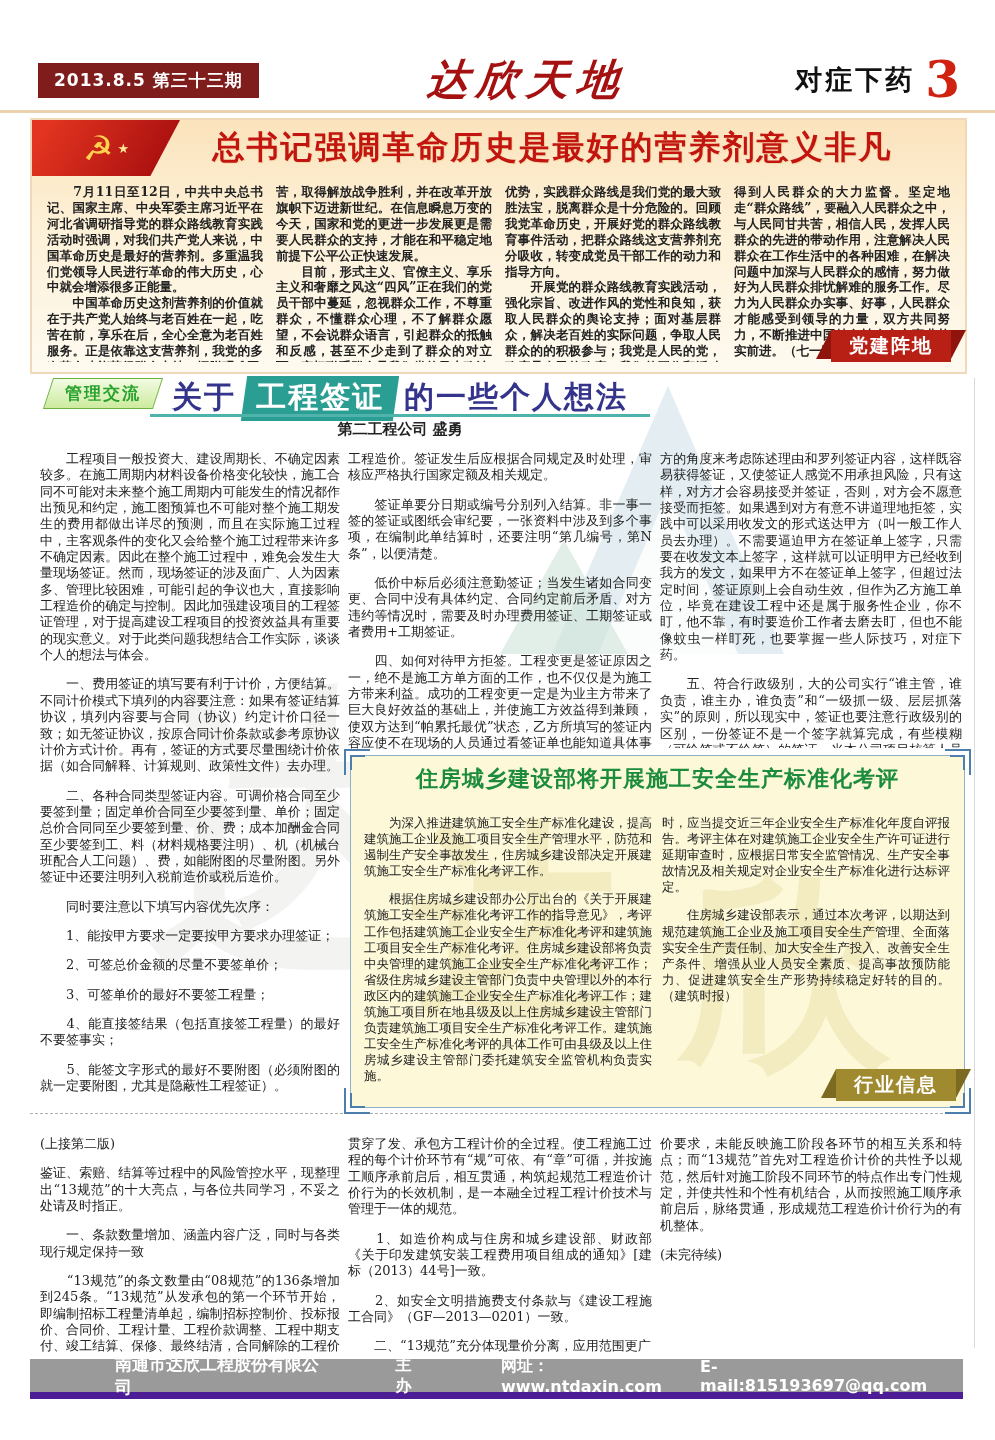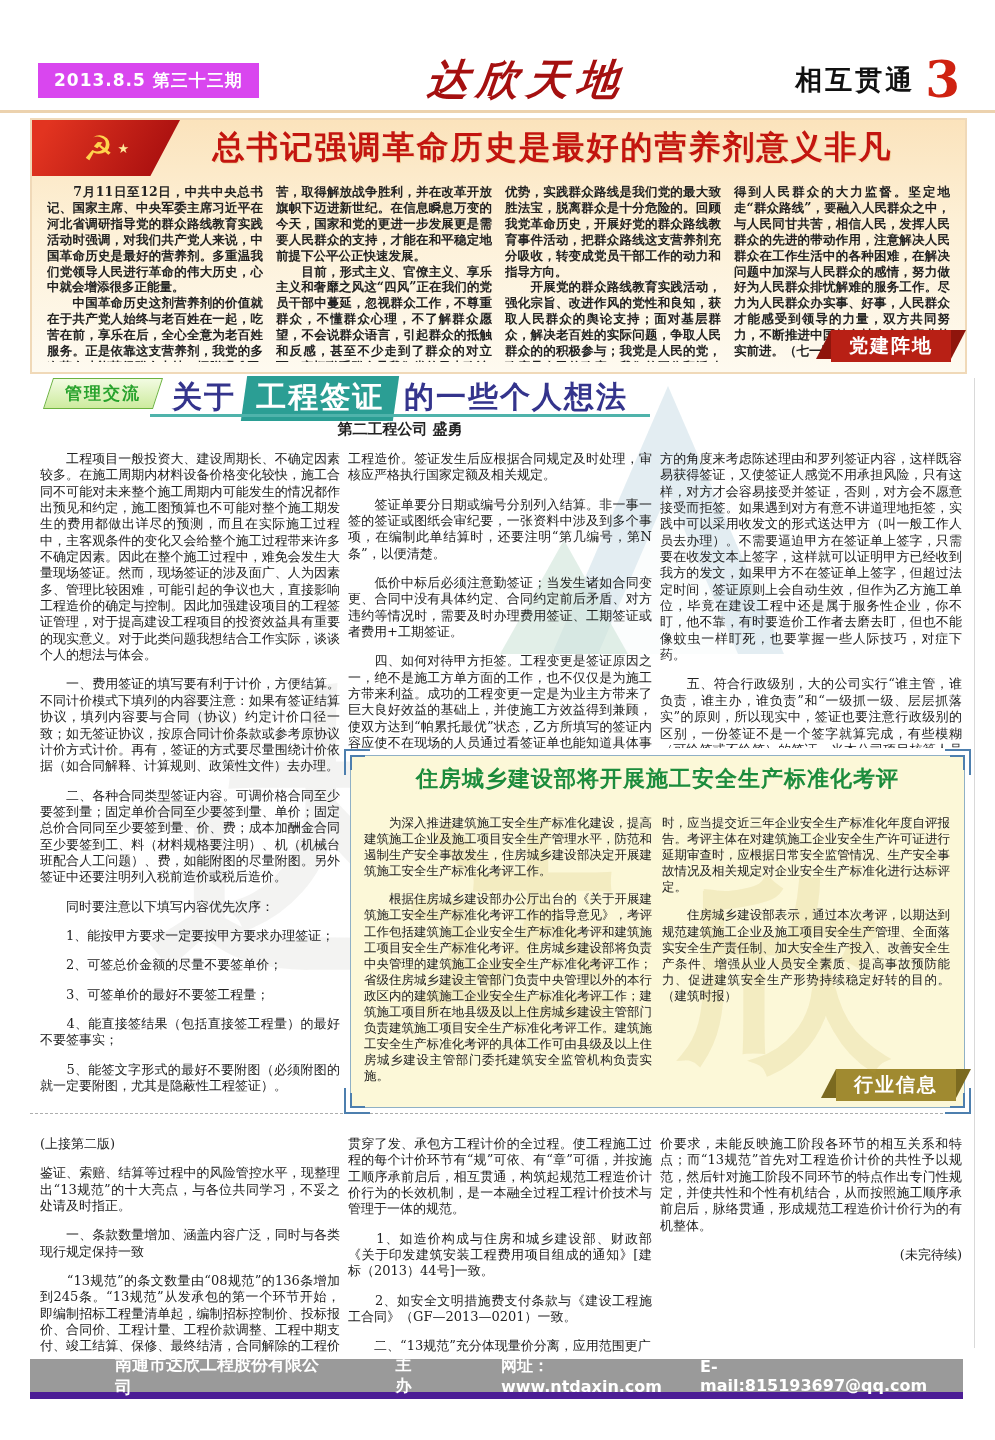--- a/index.html
+++ b/index.html
@@ -2,21 +2,21 @@
 <html><head>
 <meta charset="utf-8">
 <style>
   html,body { margin:0; padding:0; }
   body { width:995px; height:1440px; background:#ffffff; position:relative;
          font-family:"DejaVu Serif","DejaVu Sans",serif; color:#222; }
 
   
   .header { position:absolute; top:54px; left:38px; width:922px; height:52px;
             display:flex; align-items:center; justify-content:space-between; }
-  .issue-badge { background:#d946ef; color:#fff; font-family:"DejaVu Sans",sans-serif;
+  .issue-badge { background:#7f1d1d; color:#fff; font-family:"DejaVu Sans",sans-serif;
                  font-weight:bold; font-size:17px; padding:6px 16px; letter-spacing:1px; }
   .masthead { color:#a51010; font-size:42px; font-weight:bold; font-style:italic;
               letter-spacing:8px; transform:skewX(-6deg); }
   .section-wrap { display:flex; align-items:center; gap:10px; }
   .section-label { font-size:27px; font-weight:bold; color:#111; letter-spacing:3px; }
   .page-number { font-size:50px; font-weight:bold; color:#cf2211; line-height:1; }
   .header-rule { position:absolute; top:110px; left:0; width:995px; height:0;
                  border-top:3px solid #ecd2ae; }
 
   
@@ -126,21 +126,21 @@
 <div class="wm wm-tri-outer"></div>
 <div class="wm wm-tri-inner"></div>
 <div class="wm wm-tri-small"></div>
 <div class="wm wm-glyph" style="left:140px; top:680px; font-size:300px;">达</div>
 <div class="page-edge"></div>
 
 <div class="header">
   <div class="issue-badge">2013.8.5 第三十三期</div>
   <div class="masthead">达欣天地</div>
   <div class="section-wrap">
-    <span class="section-label">相互贯通</span>
+    <span class="section-label">对症下药</span>
     <span class="page-number">3</span>
   </div>
 </div>
 <div class="header-rule"></div>
 
 <div class="article1">
   <div class="a1-head">
     <div class="emblem">☭<span class="spark">★</span></div>
     <div class="a1-title">总书记强调革命历史是最好的营养剂意义非凡</div>
   </div>
@@ -223,21 +223,21 @@
     <p>　　“13规范”的条文数量由“08规范”的136条增加到245条。“13规范”从发承包的第一个环节开始，即编制招标工程量清单起，编制招标控制价、投标报价、合同价、工程计量、工程价款调整、工程中期支付、竣工结算、保修、最终结清，合同解除的工程价款结算与支付，工程价款争议的解决方法到工程计价档案的管理，</p>
   </div>
 <div class="bt-col bt-col2">
     <p>贯穿了发、承包方工程计价的全过程。使工程施工过程的每个计价环节有“规”可依、有“章”可循，并按施工顺序承前启后，相互贯通，构筑起规范工程造价计价行为的长效机制，是一本融全过程工程计价技术与管理于一体的规范。</p>
     <p>　　1、如造价构成与住房和城乡建设部、财政部《关于印发建筑安装工程费用项目组成的通知》[建标（2013）44号]一致。</p>
     <p>　　2、如安全文明措施费支付条款与《建设工程施工合同》（GF—2013—0201）一致。</p>
     <p class="bold">　　二、“13规范”充分体现量价分离，应用范围更广</p>
   </div>
 <div class="bt-col bt-col3">
     <p>价要求，未能反映施工阶段各环节的相互关系和特点；而“13规范”首先对工程造价计价的共性予以规范，然后针对施工阶段不同环节的特点作出专门性规定，并使共性和个性有机结合，从而按照施工顺序承前启后，脉络贯通，形成规范工程造价计价行为的有机整体。</p>
-    <p style="text-align: right;">(未完待续)</p>
+    <p style="">(未完待续)</p>
   </div>
 
 <div class="footer">
   <span class="f-company">南通市达欣工程股份有限公司</span>
   <span class="f-host">主办</span>
   <span class="f-site">网址：www.ntdaxin.com</span>
   <span class="f-mail">E-mail:815193697@qq.com</span>
 </div>
 
 </body></html>

